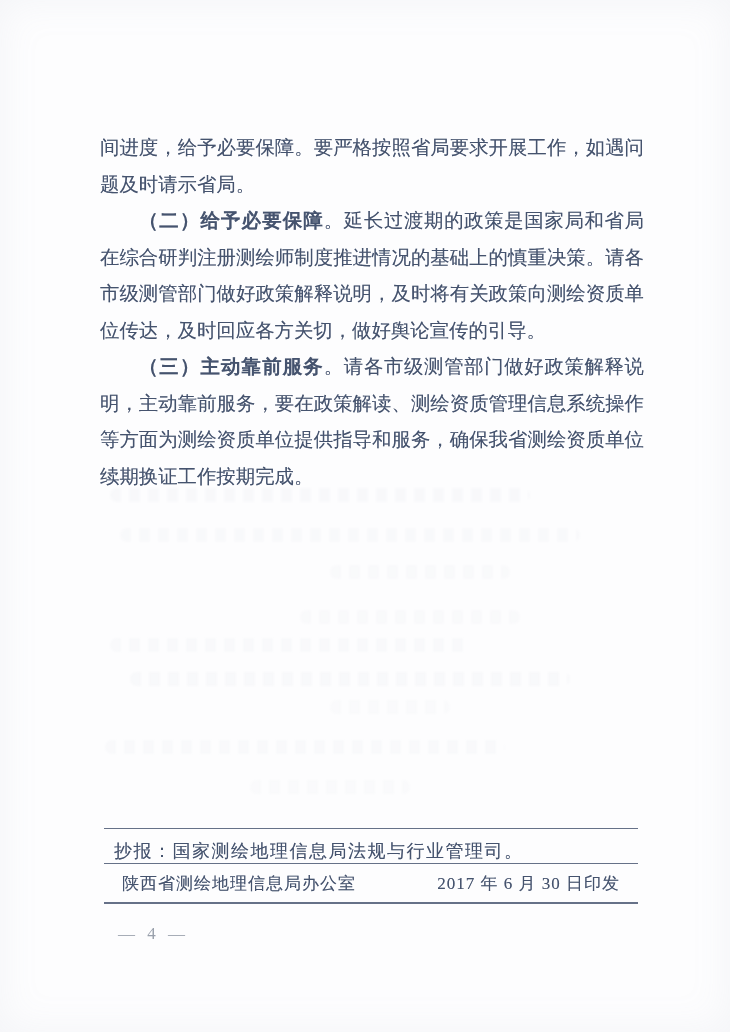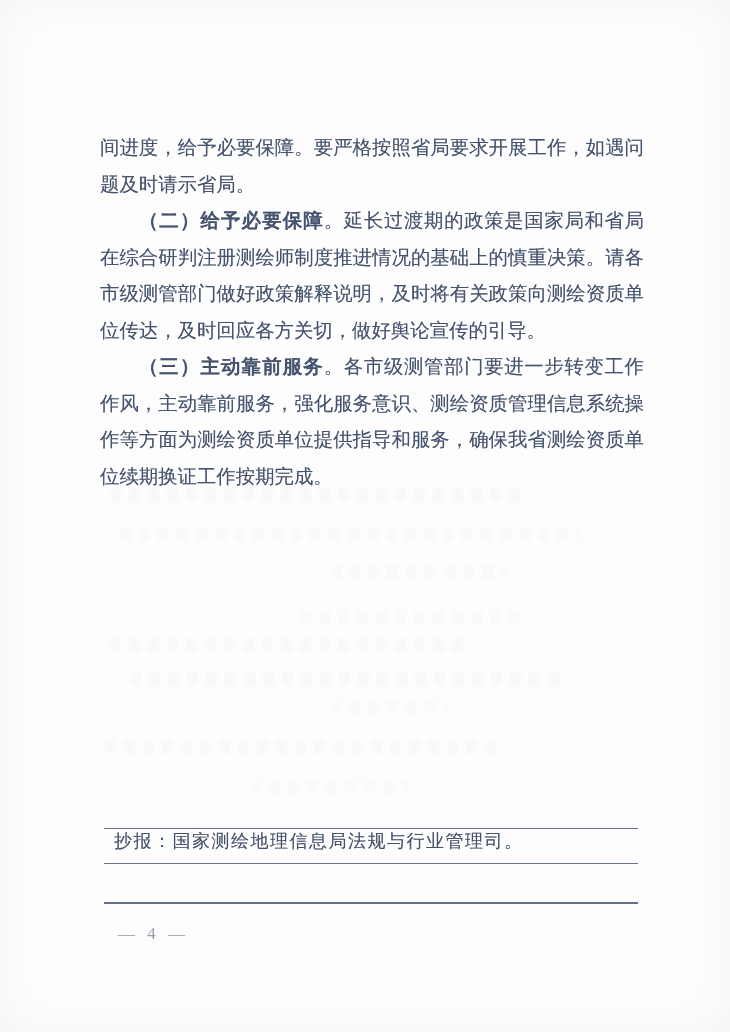--- a/index.html
+++ b/index.html
@@ -59,21 +59,21 @@
     background: #4b5873;
     opacity: 0.85;
   }
   .rule-1 { top: 828px; }
   .rule-2 { top: 863px; }
   .rule-3 { top: 902px; height: 2px; }
   .cc-row {
     position: absolute;
     left: 104px; top: 829px;
     width: 534px; height: 34px;
-    display: flex; align-items: flex-start;
+    display: flex; align-items: flex-end;
     padding-left: 10px;
     font-size: 18px;
     letter-spacing: 1.5px;
     color: #45536e;
     text-shadow: 0 0 0.6px rgba(69,83,110,0.45);
   }
   .issue-row {
     position: absolute;
     left: 104px; top: 864px;
     width: 534px; height: 38px;
@@ -93,39 +93,43 @@
   }
 </style>
 </head>
 <body>
 
 <div class="page">
 
   <main class="body-text">
     <p class="para no-indent"><span>间进度，给予必要保障。要严格按照省局要求开展工作，如遇问题及时请示省局。</span></p>
     <p class="para"><span class="lead">（二）给予必要保障</span><span>。延长过渡期的政策是国家局和省局在综合研判注册测绘师制度推进情况的基础上的慎重决策。请各市级测管部门做好政策解释说明，及时将有关政策向测绘资质单位传达，及时回应各方关切，做好舆论宣传的引导。</span></p>
-    <p class="para"><span class="lead">（三）主动靠前服务</span><span>。各市级测管部门要进一步转变工作作风，主动靠前服务，强化服务意识、测绘资质管理信息系统操作等方面为测绘资质单位提供指导和服务，确保我省测绘资质单位续期换证工作按期完成。</span></p>
+    <p class="para"><span class="lead">（三）主动靠前服务</span><span>。请各市级测管部门做好政策解释说明，主动靠前服务，要在政策解读、测绘资质管理信息系统操作等方面为测绘资质单位提供指导和服务，确保我省测绘资质单位续期换证工作按期完成。</span></p>
   </main>
 
   <div class="ghost g1"></div>
   <div class="ghost g2"></div>
   <div class="ghost g3"></div>
   <div class="ghost g4"></div>
   <div class="ghost g5"></div>
   <div class="ghost g6"></div>
   <div class="ghost g7"></div>
   <div class="ghost g8"></div>
   <div class="ghost g9"></div>
 
   <div class="rule rule-1"></div>
 
   <div class="cc-row">
     <span>抄报：国家测绘地理信息局法规与行业管理司。</span>
   </div>
 
   <div class="rule rule-2"></div>
 
+  <div class="issue-row">
+    <span>陕西省测绘地理信息局办公室</span>
+    <span>2017 年 6 月 30 日印发</span>
+  </div>
 
   <div class="rule rule-3"></div>
 
   <div class="page-number">— 4 —</div>
 
 </div>
 
 </body></html>

